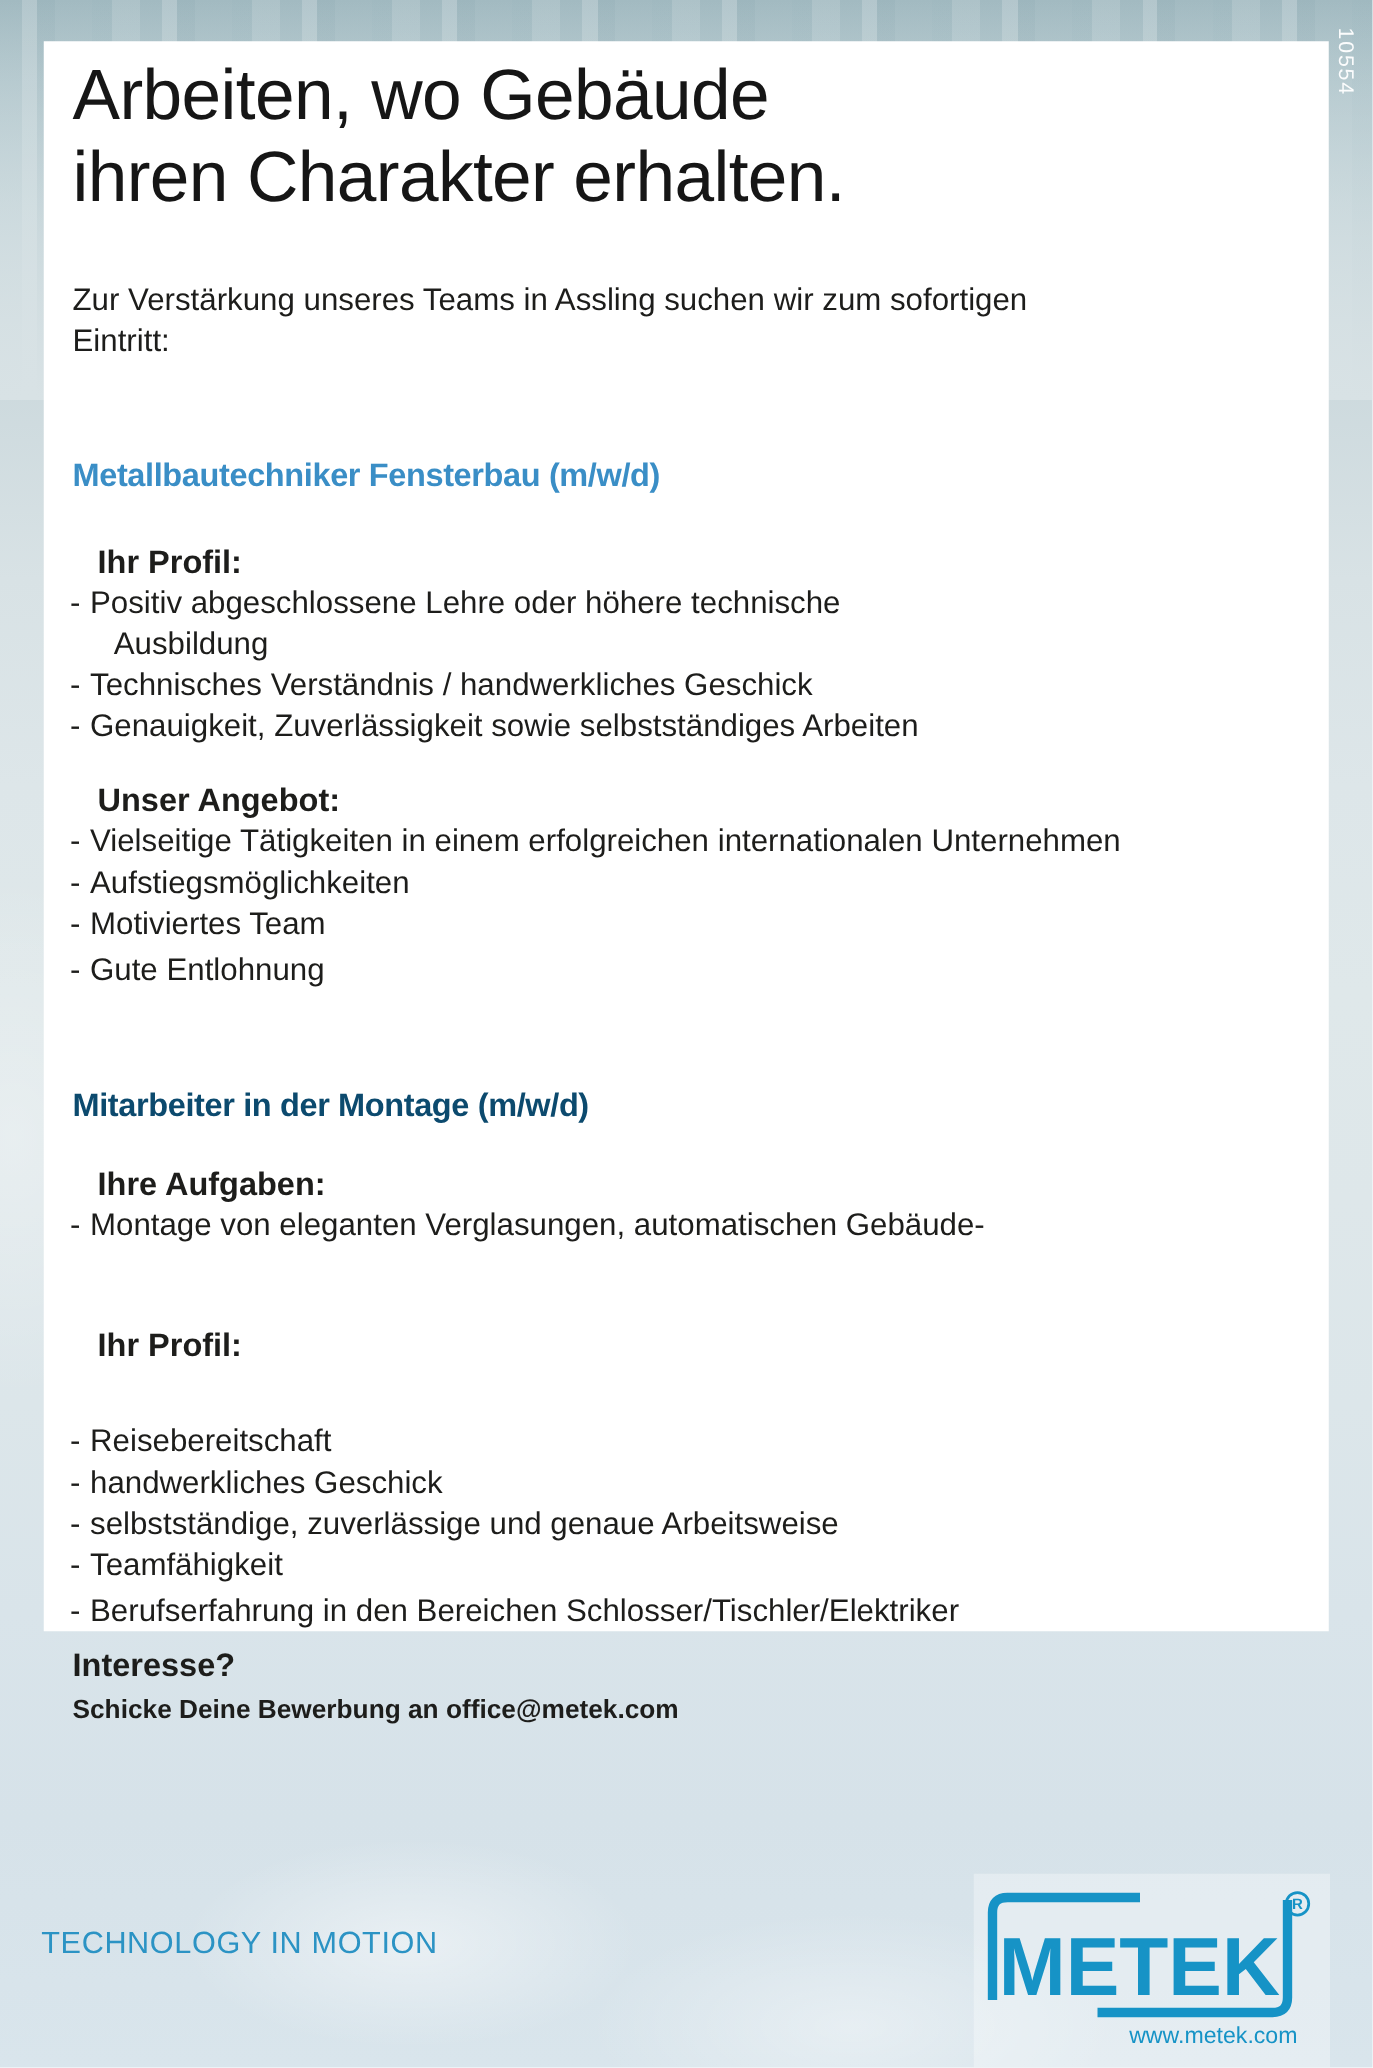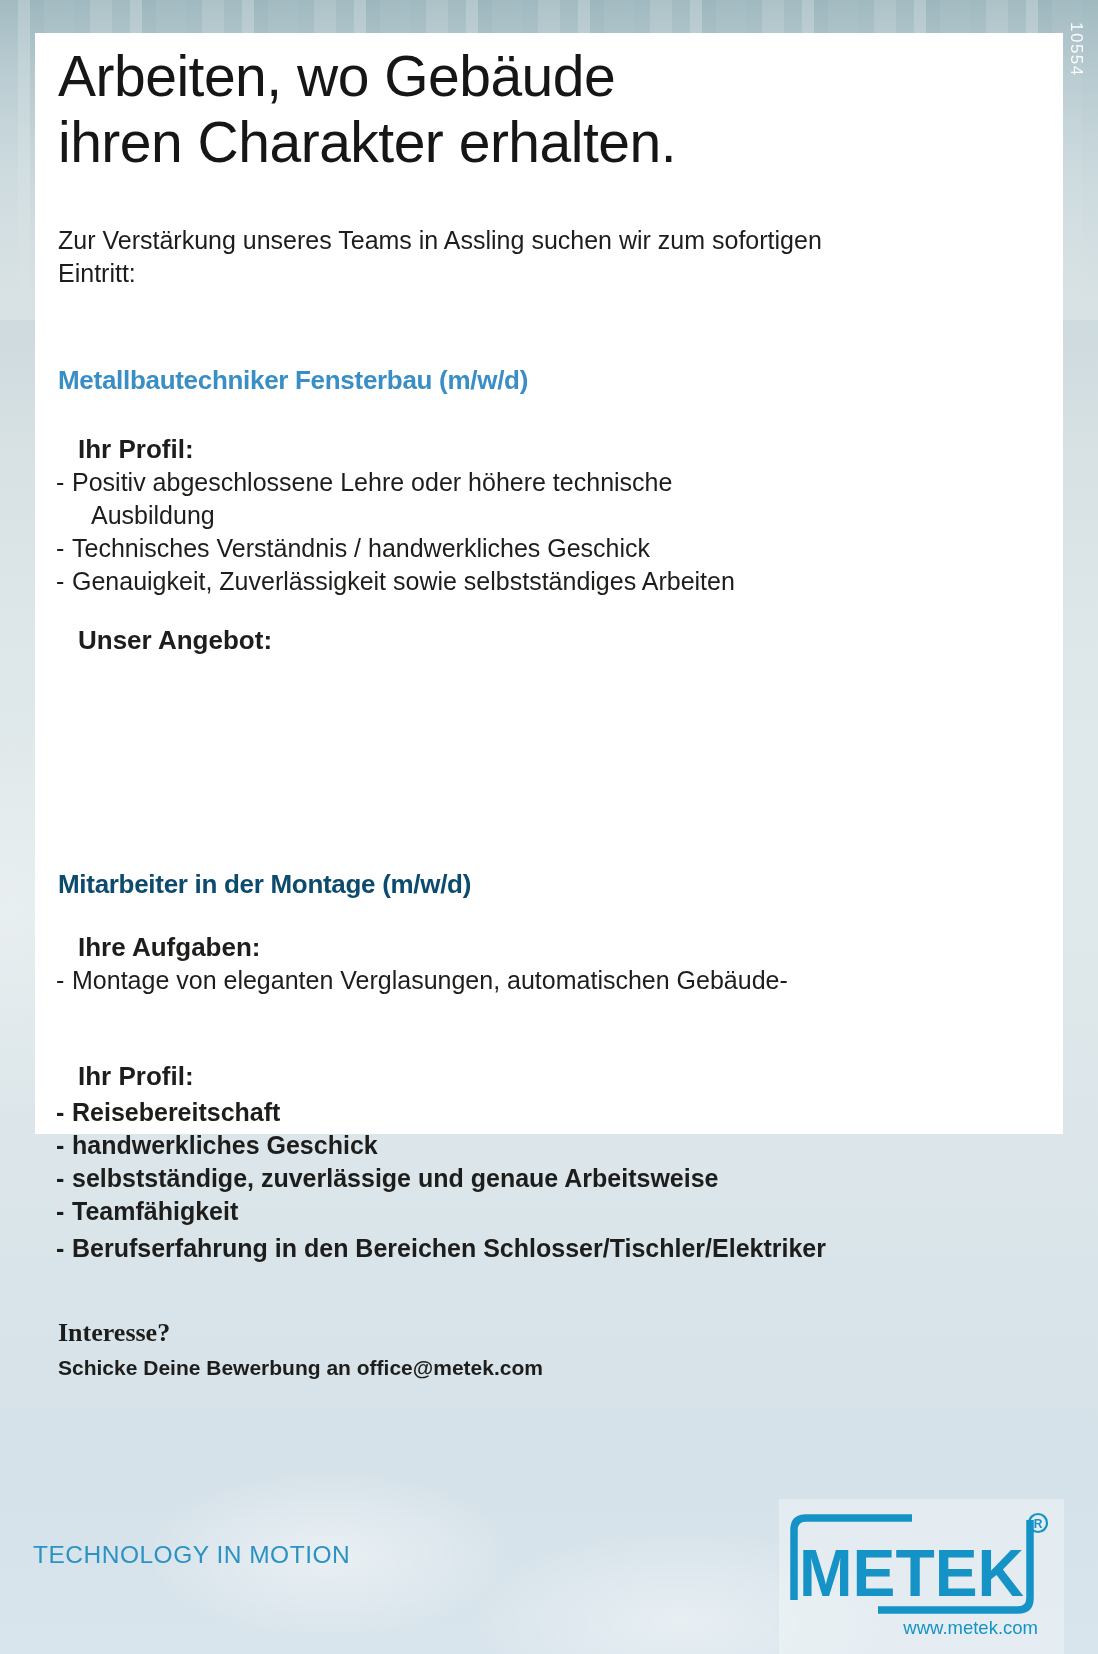--- a/index.html
+++ b/index.html
@@ -29,21 +29,21 @@
       radial-gradient(ellipse 260px 120px at 30% 94%, rgba(255,255,255,.45), transparent 70%),
       radial-gradient(ellipse 300px 130px at 62% 98%, rgba(255,255,255,.38), transparent 70%),
       radial-gradient(ellipse 200px 300px at 1% 55%, rgba(255,255,255,.30), transparent 70%);
   }
   .ref-number{
     position:absolute;left:1066px;top:22px;
     writing-mode:vertical-rl;
     font-size:17px;letter-spacing:1.5px;color:rgba(255,255,255,.95);
   }
   .sheet{
-    position:absolute;left:35px;top:33px;width:1028px;height:1101px;
+    position:absolute;left:35px;top:33px;width:1028px;height:1272px;
     background:#ffffff;color:#1d1d1b;
   }
   .headline{
     position:absolute;left:23px;top:10px;
     font-size:57px;line-height:66px;color:#161616;letter-spacing:-0.5px;
   }
   .intro{
     position:absolute;left:23px;top:191px;
     font-size:25px;line-height:33px;
   }
@@ -58,21 +58,21 @@
     font-size:26px;line-height:33px;font-weight:bold;
   }
   .list{position:absolute;left:21px;right:20px;font-size:25px;}
   .li{display:flex;line-height:33px;}
   .li::before{content:"-";width:16px;flex:0 0 16px;}
   .li.cont::before{content:"";}
   .li.cont{padding-left:19px;}
   .li.gap{margin-top:4px;}
   .contact-heading{
     position:absolute;left:23px;top:1283px;
-    font-size:26px;line-height:33px;font-weight:bold;font-family:Liberation Serif, serif;
+    font-size:26px;line-height:33px;font-weight:bold;
   }
   .contact-line{
     position:absolute;left:23px;top:1318px;
     font-size:21px;line-height:33px;font-weight:bold;
   }
   .tagline{
     position:absolute;left:33px;top:1541px;
     font-size:24.5px;line-height:28px;letter-spacing:.5px;
     color:#2b93c4;
   }
@@ -115,32 +115,46 @@
       </div>
     <div class="li">
         <span>Technisches Verständnis / handwerkliches Geschick</span>
       </div>
     <div class="li">
         <span>Genauigkeit, Zuverlässigkeit sowie selbstständiges Arbeiten</span>
       </div>
   </div>
 
   <div class="sec-heading" style="top:591px;">Unser Angebot:</div>
+  <div class="list" style="top:624px;">
+    <div class="li">
+        <span>Vielseitige Tätigkeiten in einem erfolgreichen internationalen Unternehmen</span>
+      </div>
+    <div class="li">
+        <span>Aufstiegsmöglichkeiten</span>
+      </div>
+    <div class="li">
+        <span>Motiviertes Team</span>
+      </div>
+    <div class="li gap">
+        <span>Gute Entlohnung</span>
+      </div>
+  </div>
 
   <div class="job-title job-title-2" style="color:#0c4a6e;">Mitarbeiter in der Montage (m/w/d)</div>
 
   <div class="sec-heading" style="top:898px;">Ihre Aufgaben:</div>
   <div class="list" style="top:931px;">
     <div class="li">
         <span>Montage von eleganten Verglasungen, automatischen Gebäude-</span>
       </div>
   </div>
 
   <div class="sec-heading" style="top:1027px;">Ihr Profil:</div>
-  <div class="list" style="top:1063px;font-weight:bold;">
+  <div class="list" style="top:1104px;">
     <div class="li">
         <span>Reisebereitschaft</span>
       </div>
     <div class="li">
         <span>handwerkliches Geschick</span>
       </div>
     <div class="li">
         <span>selbstständige, zuverlässige und genaue Arbeitsweise</span>
       </div>
     <div class="li">

